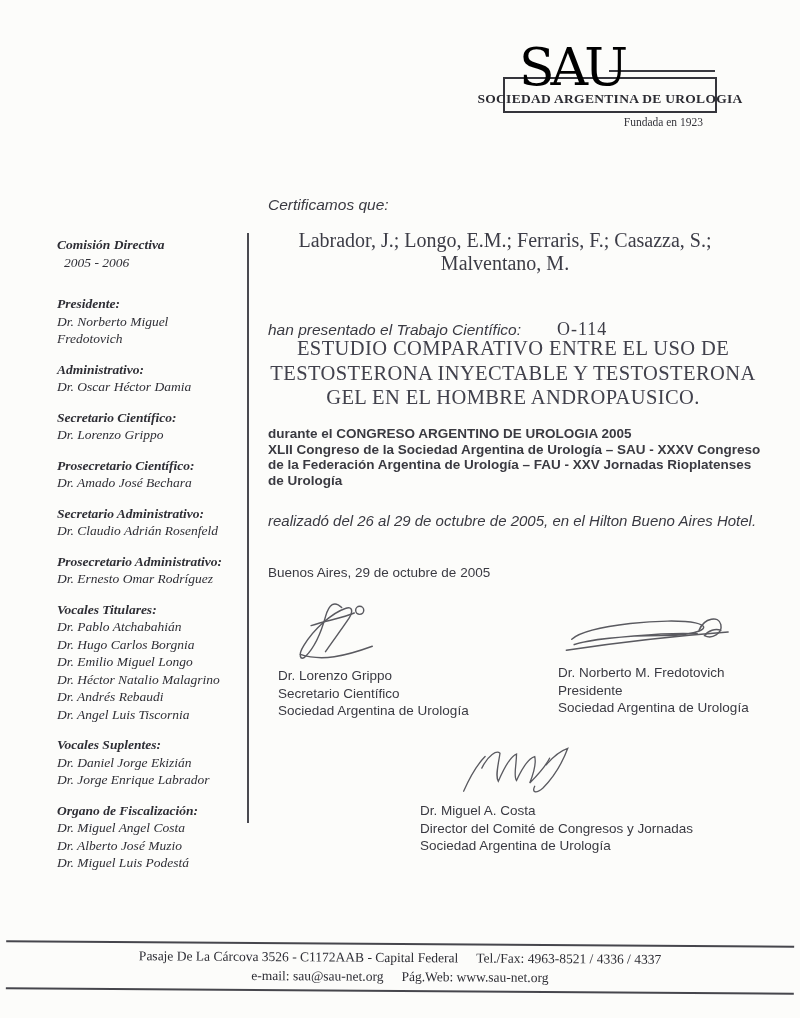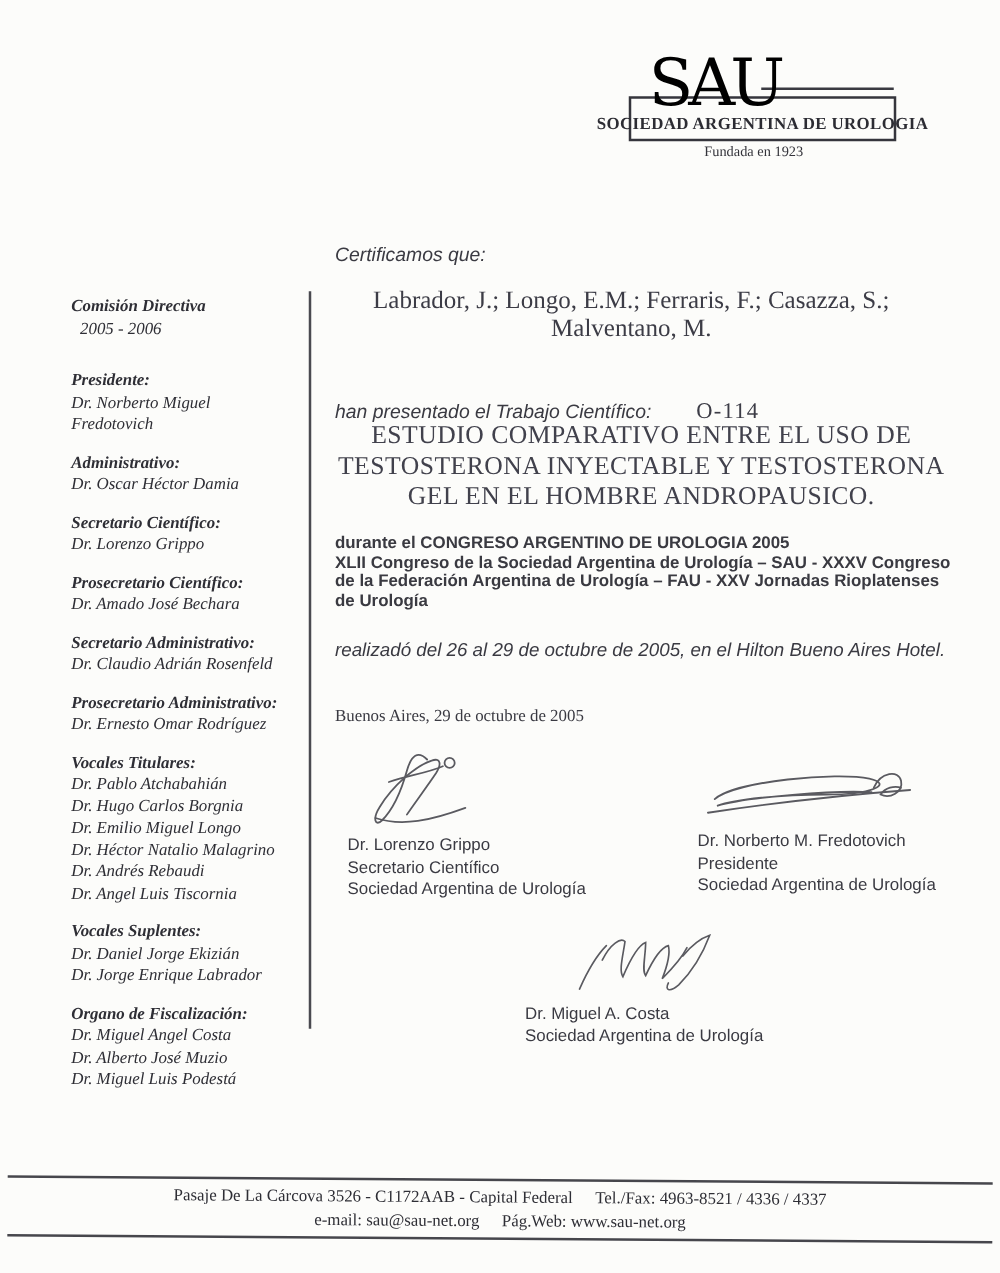--- a/index.html
+++ b/index.html
@@ -24,21 +24,21 @@
   .logo-box{
     position:absolute;left:0;top:37px;width:210px;height:32px;
     border:2px solid #35353c;display:flex;align-items:flex-end;justify-content:center;z-index:2;
   }
   .logo-org{
     font-family:"Liberation Serif", serif;font-weight:bold;
     font-size:13.5px;letter-spacing:0.3px;color:#2c2c33;
     padding-bottom:4px;white-space:nowrap;
   }
   .logo-founded{
-    position:absolute;left:0;top:76px;width:200px;text-align:center;
+    position:absolute;left:0;top:76px;width:200px;text-align:right;
     font-size:11.5px;color:#33333a;
   }
   
   .divider-v{position:absolute;left:247px;top:233px;width:2px;height:590px;background:#4a4a50;}
   .sidebar{
     position:absolute;left:57px;top:236px;width:180px;
     font-size:13.5px;line-height:17.5px;font-style:italic;color:#2e2e35;
   }
   .sb-titleblock{margin-bottom:24px;}
   .sb-title{font-weight:bold;}
@@ -75,21 +75,21 @@
     font-family:"Liberation Sans", sans-serif;font-weight:bold;
     font-size:13.5px;line-height:15.5px;color:#3a3a41;
   }
   .held{
     position:absolute;left:3px;top:501px;width:510px;
     font-family:"Liberation Sans", sans-serif;font-style:italic;
     font-size:15px;color:#3a3a42;margin-top:11px;
   }
   .dateline{
     position:absolute;left:3px;top:551px;
-    font-family:Liberation Serif, serif;font-size:13.5px;color:#3a3a42;
+    font-family:Liberation Sans, sans-serif;font-size:13.5px;color:#3a3a42;
   }
   
   .sig-block{position:absolute;font-family:"Liberation Sans", sans-serif;font-size:13.5px;line-height:17.5px;color:#3a3a42;}
   .sig-left{left:278px;top:595px;}
   .sig-right{left:558px;top:612px;}
   .sig-bottom{left:420px;top:740px;}
   .sig-art{display:block;}
   .sig-art path,.sig-art circle{fill:none;stroke:#5a5a60;stroke-width:1.6;stroke-linecap:round;}
   .sig-left .sig-art{margin-left:6px;}
   .sig-right .sig-art{margin-left:-6px;margin-bottom:2px;}
@@ -224,20 +224,21 @@
     <div>Sociedad Argentina de Urología</div>
   </div>
 
   <div class="sig-block sig-bottom">
     <svg class="sig-art" width="150" height="62" viewBox="0 0 150 75" aria-hidden="true">
       <path d="M8 62 C16 44 26 28 34 20"></path>
       <path d="M30 34 C38 18 48 12 52 16 C50 30 46 44 50 50 C56 36 64 20 72 17 C72 30 68 44 72 49 C78 36 86 22 94 20 C96 28 92 42 88 52 C98 42 108 30 112 22"></path>
       <path d="M108 30 C118 18 128 12 134 10 C128 26 118 44 104 58 C96 65 90 64 94 56"></path>
     </svg>
     <div>Dr. Miguel A. Costa</div>
+    <div>Director del Comité de Congresos y Jornadas</div>
     <div>Sociedad Argentina de Urología</div>
   </div>
 
   <footer class="footer">
     <div>
       <span>Pasaje De La Cárcova 3526 - C1172AAB - Capital Federal</span><span class="gap"></span><span>Tel./Fax: 4963-8521 / 4336 / 4337</span>
     </div>
     <div>
       <span>e-mail: sau@sau-net.org</span><span class="gap"></span><span>Pág.Web: www.sau-net.org</span>
     </div>

